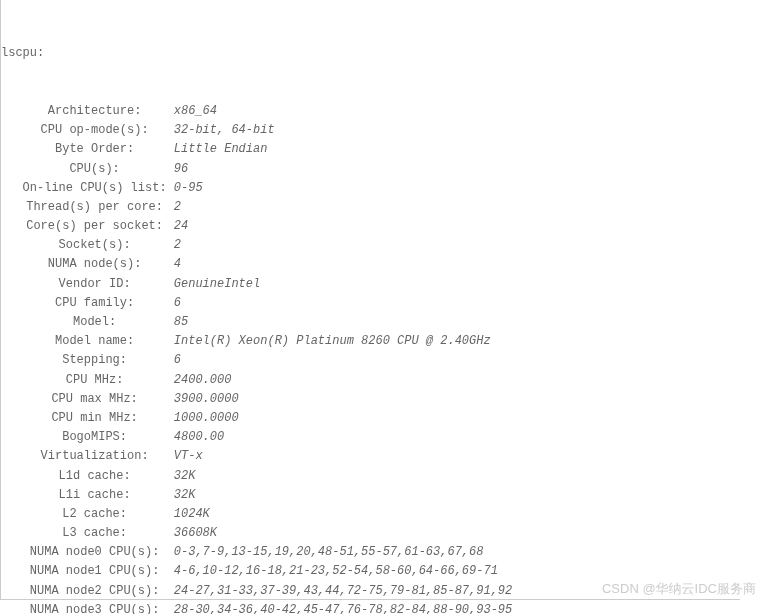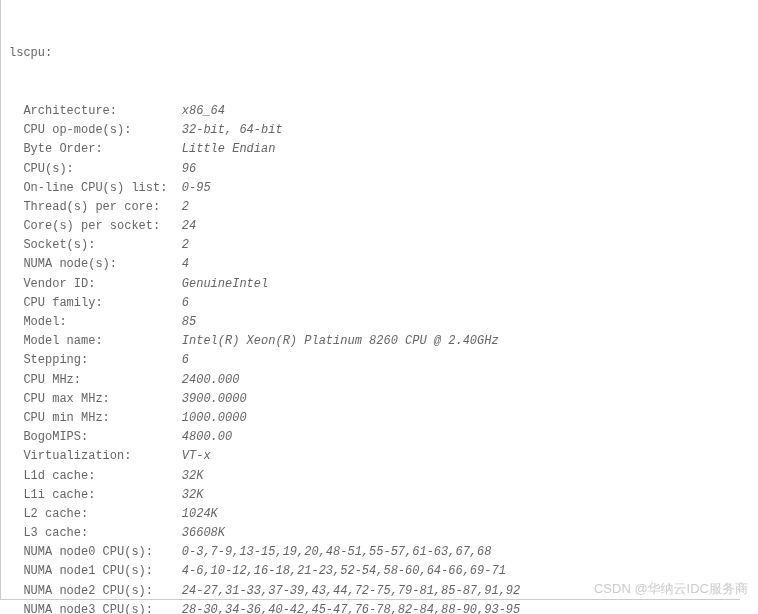--- a/index.html
+++ b/index.html
@@ -12,39 +12,39 @@
     line-height: 1.6;
     position: relative;
     width: 758px;
     height: 614px;
     overflow: hidden;
   }
   .terminal {
     border: 1px solid #ccc;
     border-top: none;
     border-right: none;
-    padding: 6px 8px;
+    padding: 6px 0;
     width: 740px;
     height: 600px;
     box-sizing: border-box;
     white-space: pre;
   }
   .row {
     display: flex;
   }
-  .indent1 { padding-left: 2ch; }
+  .indent1 { padding-left: 2ch; text-align: center; }
   .indent0 { padding-left: 0ch; }
   .label {
     display: inline-block;
     width: 22ch;
   }
   .value { display: inline-block; font-style: italic; }
   .watermark {
     position: absolute;
-    right: 10px;
+    right: 2px;
     bottom: 14px;
     color: #ccc;
     font-family: Arial, sans-serif;
     font-size: 13px;
     pointer-events: none;
   }
 </style>
 </head>
 <body>
 

